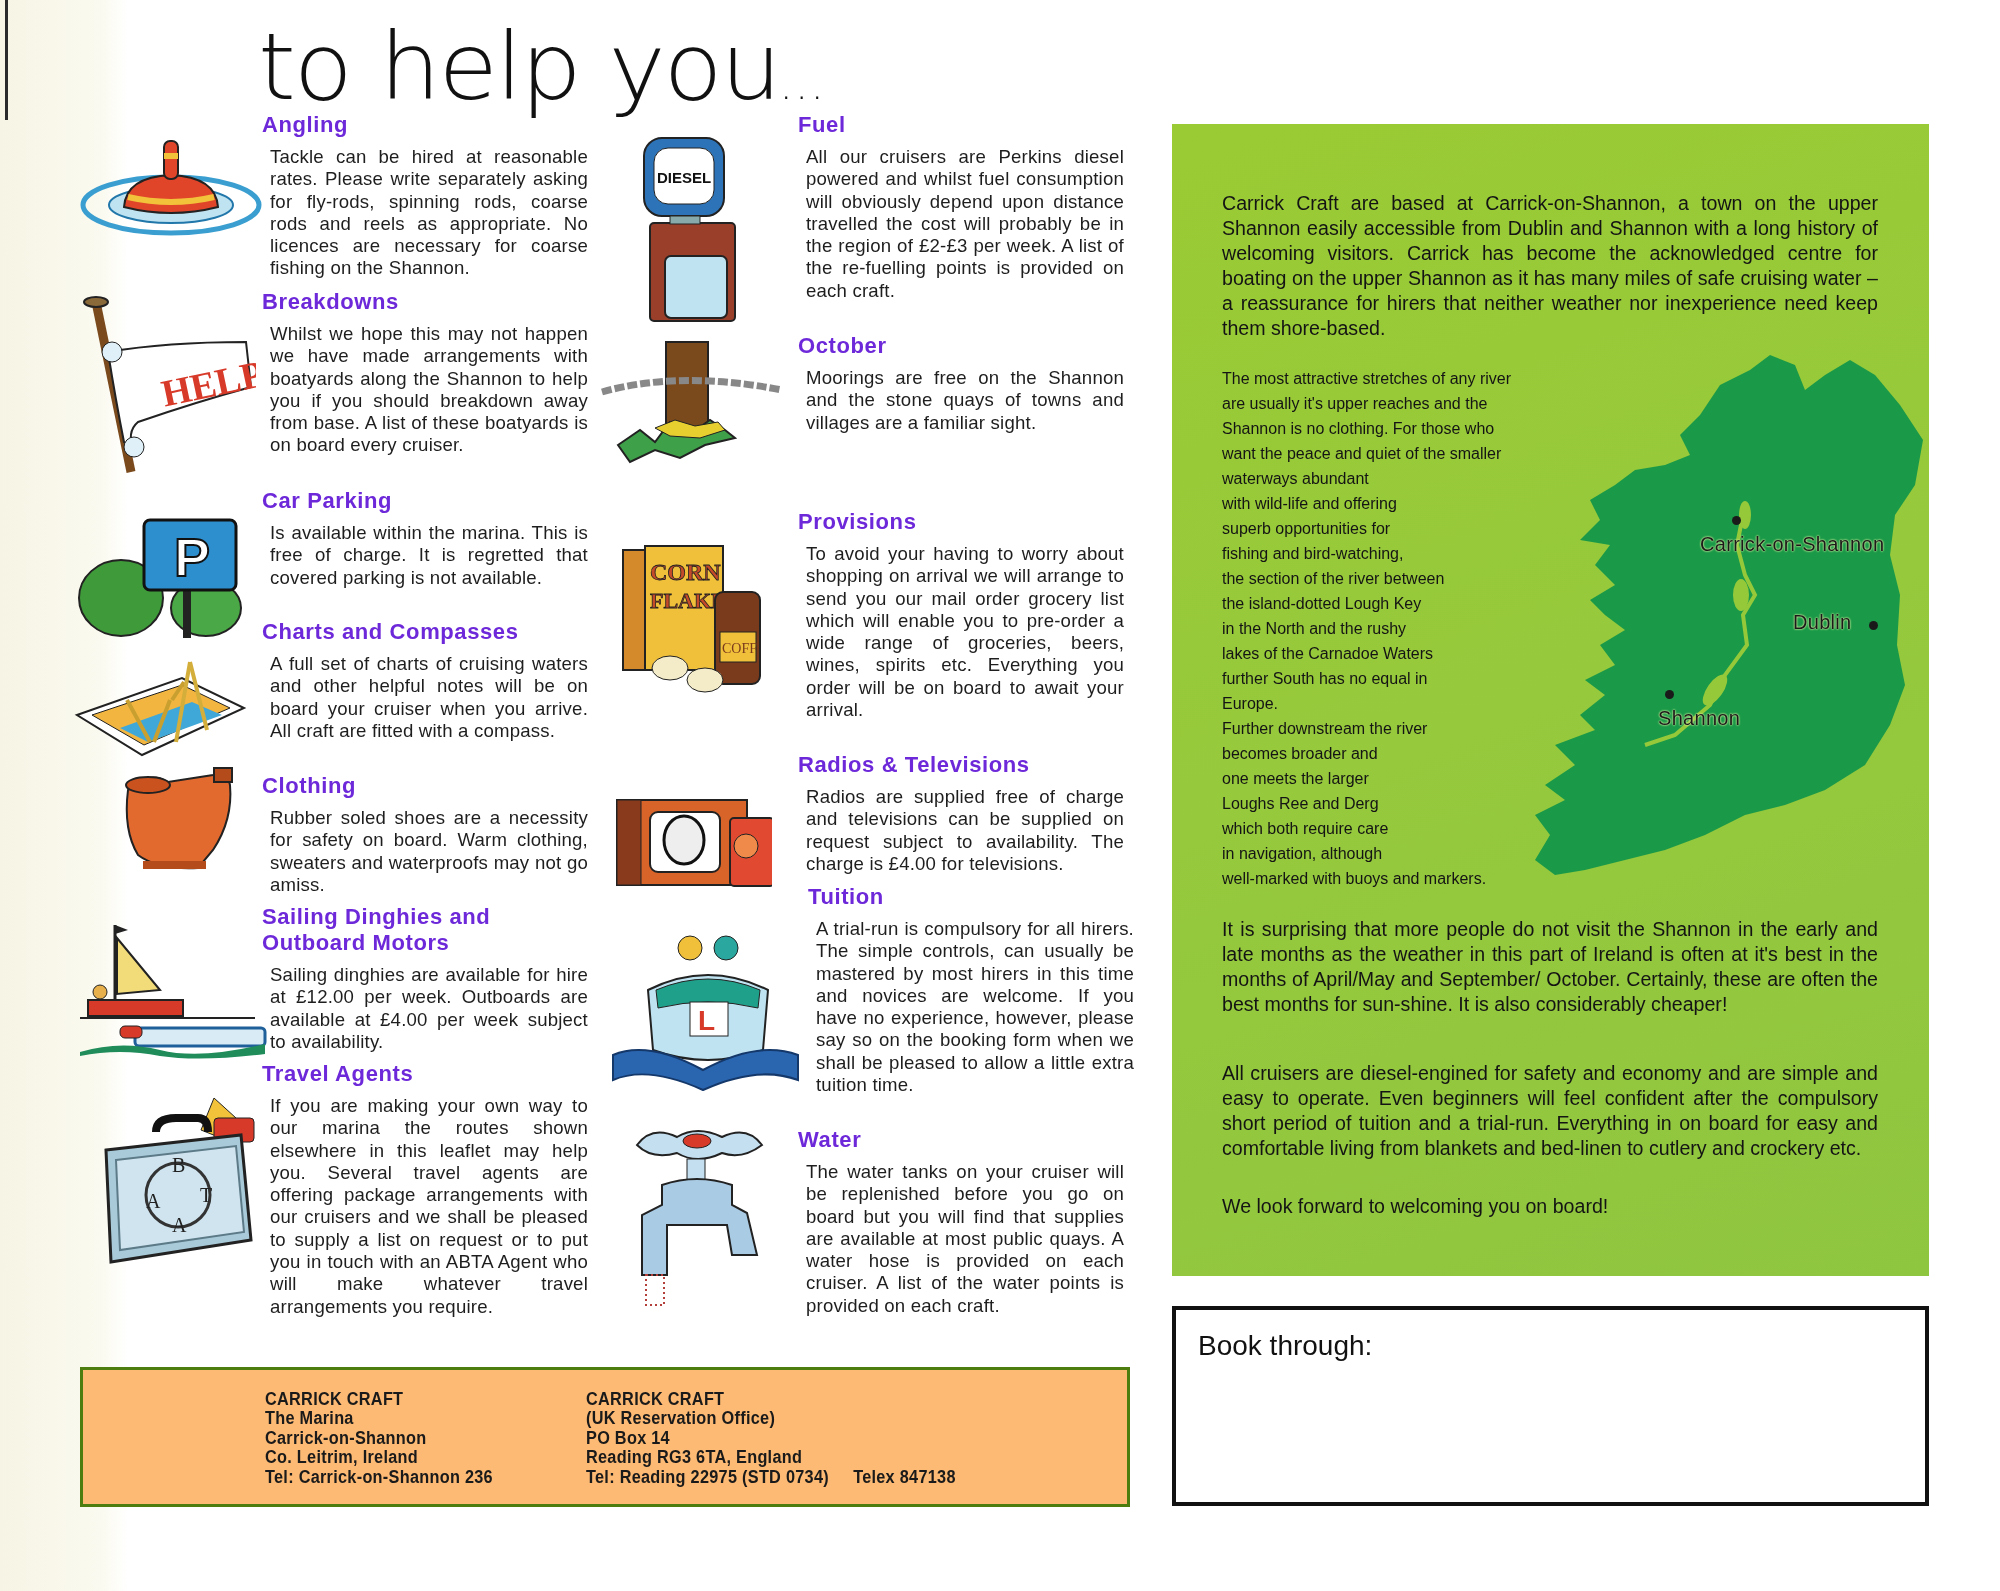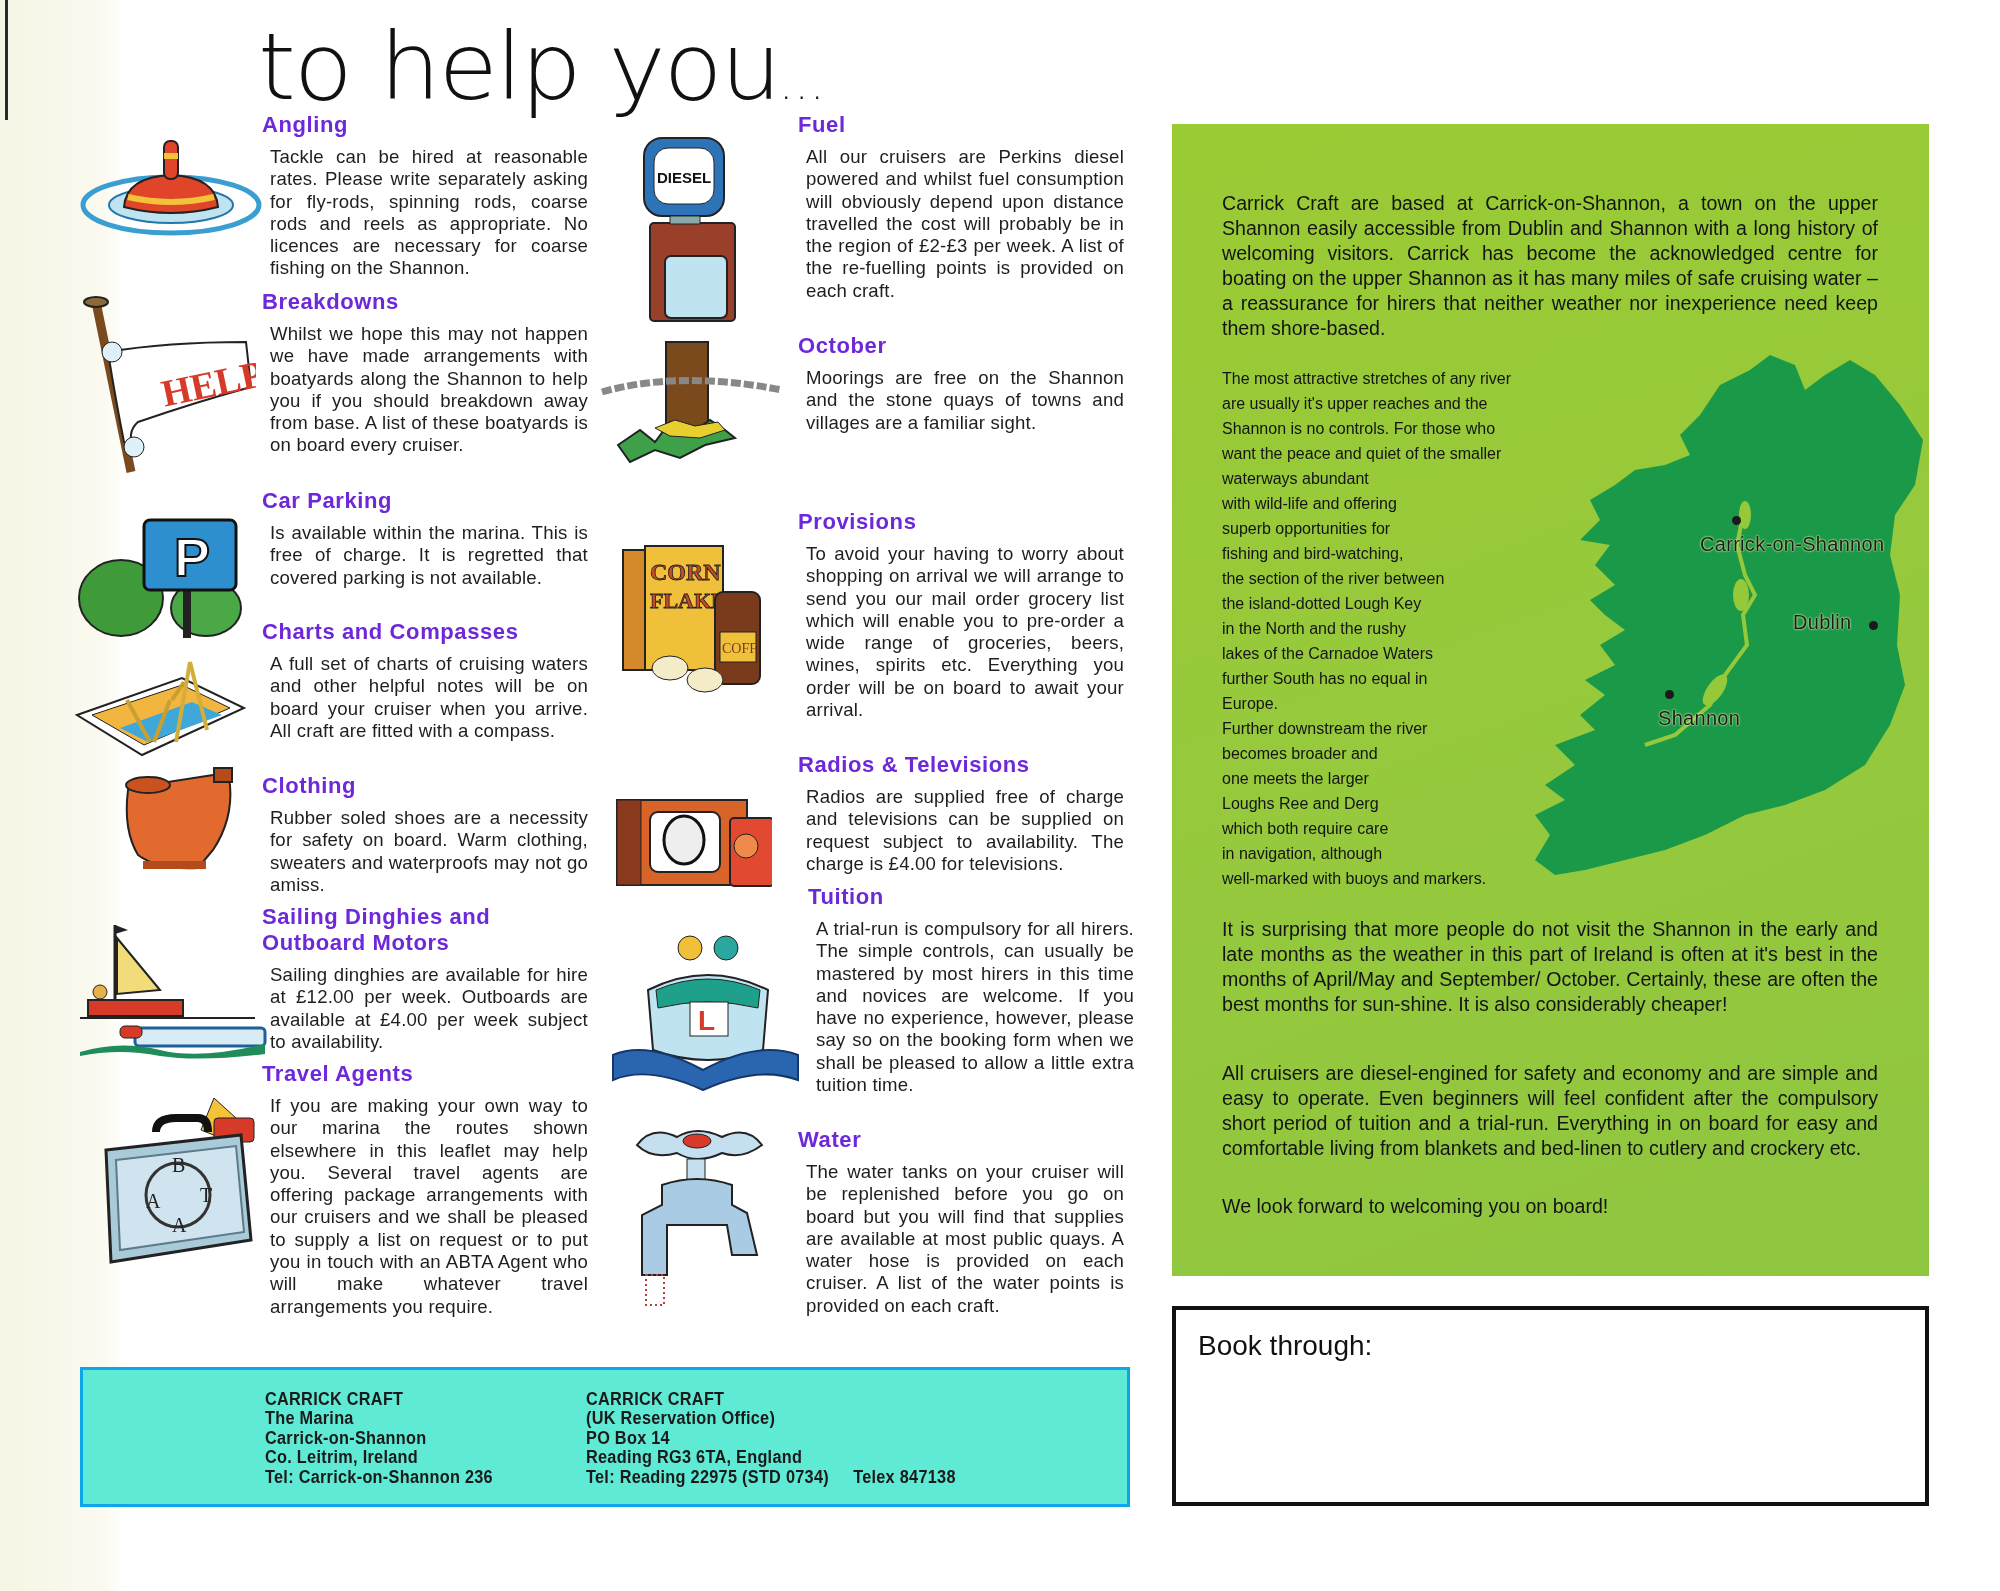--- a/index.html
+++ b/index.html
@@ -15,21 +15,21 @@
   
   .green-panel{position:absolute;left:1172px;top:124px;width:757px;height:1152px;background:#95c93a;background:linear-gradient(160deg,#9acb34 0%,#96c93c 50%,#8fc640 100%);}
   .gp-text{position:absolute;font-family:"Liberation Sans",sans-serif;font-size:19.6px;line-height:25px;color:#141414;}
   .gp-para{text-align:justify;text-align-last:left;}
   .gp-lines div{white-space:nowrap;}
   .map{position:absolute;left:1505px;top:345px;width:420px;height:540px;}
   .map-label{position:absolute;font-family:"Liberation Sans",sans-serif;font-size:20px;color:#1a1a1a;text-shadow:0 0 2px #d9ef9e,0 0 2px #d9ef9e;letter-spacing:0.3px;white-space:nowrap;}
   .map-dot{position:absolute;width:9px;height:9px;border-radius:50%;background:#1a1a1a;}
   .book-box{position:absolute;left:1172px;top:1306px;width:749px;height:192px;border:4px solid #111;background:#fff;}
   .book-label{position:absolute;left:22px;top:20px;font-size:28px;color:#111;}
-  .footer-box{position:absolute;left:80px;top:1367px;width:1044px;height:134px;border:3px solid #0ea5e9;background:#5eead4;}
+  .footer-box{position:absolute;left:80px;top:1367px;width:1044px;height:134px;border:3px solid #4d7c0f;background:#fdba74;}
   .addr{position:absolute;top:20px;font-family:"Liberation Sans",sans-serif;font-weight:bold;font-size:17.5px;line-height:19.4px;color:#1a1a1a;letter-spacing:0.3px;transform:scaleX(0.93);transform-origin:left top;}
   .addr div{white-space:nowrap;}
 </style>
 </head>
 <body>
 
 <div class="page-left-tint"></div>
 <div class="page-left-edge"></div>
 
 <div class="title"><span>to help you</span><span class="dots">...</span></div>
@@ -214,21 +214,21 @@
 <div class="map-label" style="left:1793px;top:611px;">Dublin</div>
 <div class="map-dot" style="left:1869px;top:621px;"></div>
 <div class="map-dot" style="left:1665px;top:690px;"></div>
 <div class="map-label" style="left:1658px;top:707px;">Shannon</div>
 
 <div class="gp-text gp-para" style="left:1222px;top:191px;width:656px;">Carrick Craft are based at Carrick-on-Shannon, a town on the upper Shannon easily accessible from Dublin and Shannon with a long history of welcoming visitors. Carrick has become the acknowledged centre for boating on the upper Shannon as it has many miles of safe cruising water – a reassurance for hirers that neither weather nor inexperience need keep them shore-based.</div>
 
 <div class="gp-text gp-lines" style="left:1222px;top:366px;font-size:16px;">
   <div>The most attractive stretches of any river</div>
   <div>are usually it's upper reaches and the</div>
-  <div>Shannon is no controls. For those who</div>
+  <div>Shannon is no clothing. For those who</div>
   <div>want the peace and quiet of the smaller</div>
   <div>waterways abundant</div>
   <div>with wild-life and offering</div>
   <div>superb opportunities for</div>
   <div>fishing and bird-watching,</div>
   <div>the section of the river between</div>
   <div>the island-dotted Lough Key</div>
   <div>in the North and the rushy</div>
   <div>lakes of the Carnadoe Waters</div>
   <div>further South has no equal in</div>

